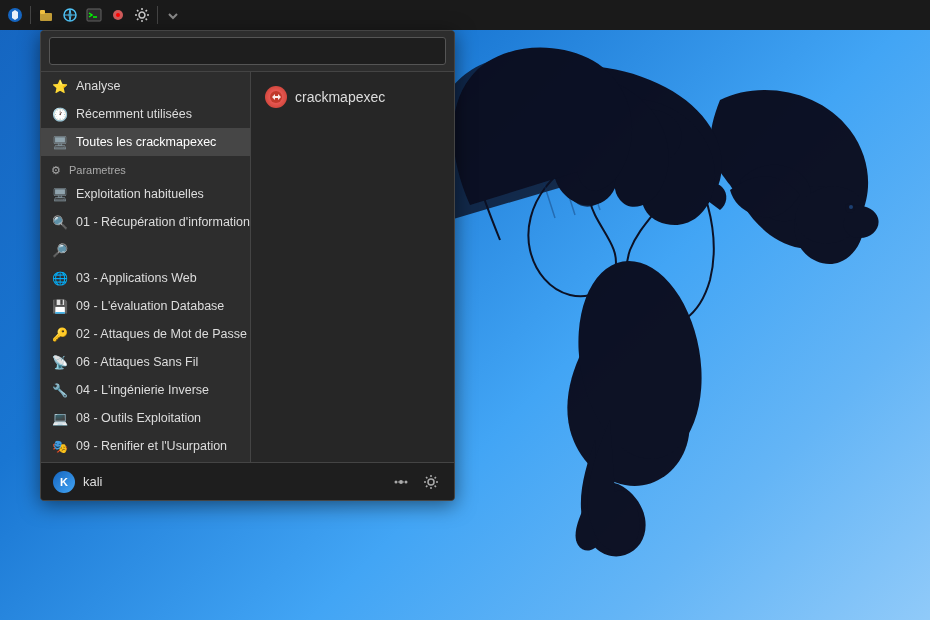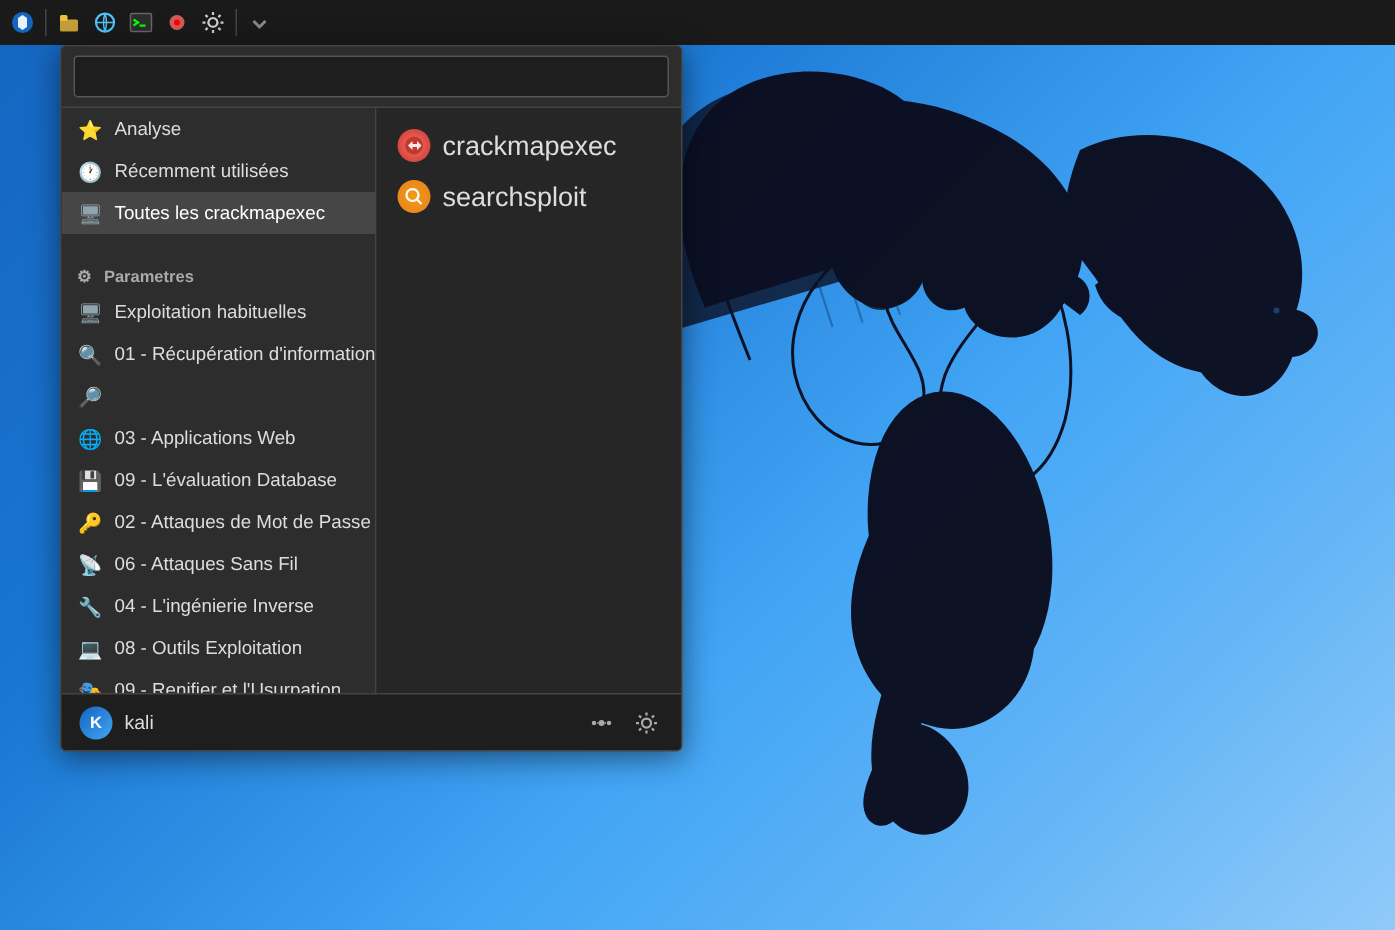--- a/index.html
+++ b/index.html
@@ -152,22 +152,22 @@
       align-items: center;
       justify-content: center;
       flex-shrink: 0;
       font-size: 13px;
     }
 
     .section-header {
       padding: 6px 10px 3px 10px;
       font-size: 11px;
       color: #aaa;
-      font-weight: bold;
-      margin-top: 16px;
+      font-weight: normal;
+      margin-top: 2px;
     }
 
     
     .right-panel {
       flex: 1;
       background: #262626;
       overflow-y: auto;
       padding: 8px 0;
     }
 
@@ -176,21 +176,21 @@
     }
     .right-panel::-webkit-scrollbar-thumb {
       background: #555;
     }
 
     .right-item {
       display: flex;
       align-items: center;
       padding: 6px 14px;
       cursor: pointer;
-      font-size: 18px;
+      font-size: 14px;
       color: #ddd;
       gap: 8px;
     }
 
     .right-item .app-icon {
       width: 22px;
       height: 22px;
       display: flex;
       align-items: center;
       justify-content: center;
@@ -478,31 +478,20 @@
       <div class="right-item">
         <div class="app-icon">
           <div class="crackmapexec-icon">
             <svg width="14" height="14" viewBox="0 0 14 14">
               <circle cx="7" cy="7" r="6" fill="#c0392b"></circle>
               <path d="M3,7 L6,4 L6,6 L9,6 L9,4 L12,7 L9,10 L9,8 L6,8 L6,10Z" fill="white" opacity="0.9"></path>
             </svg>
           </div>
         </div>
         <span>crackmapexec</span>
-      </div>
-      <div class="right-item">
-        <div class="app-icon">
-          <div class="searchsploit-icon">
-            <svg width="14" height="14" viewBox="0 0 14 14">
-              <circle cx="6" cy="6" r="4" stroke="white" stroke-width="1.5" fill="none"></circle>
-              <line x1="9" y1="9" x2="12" y2="12" stroke="white" stroke-width="1.5"></line>
-            </svg>
-          </div>
-        </div>
-        <span>searchsploit</span>
       </div>
     </div>
   </div>
 
   <div class="menu-footer">
     <div class="footer-user">
       <div class="user-avatar">K</div>
       <span>kali</span>
     </div>
     <div class="footer-actions">

